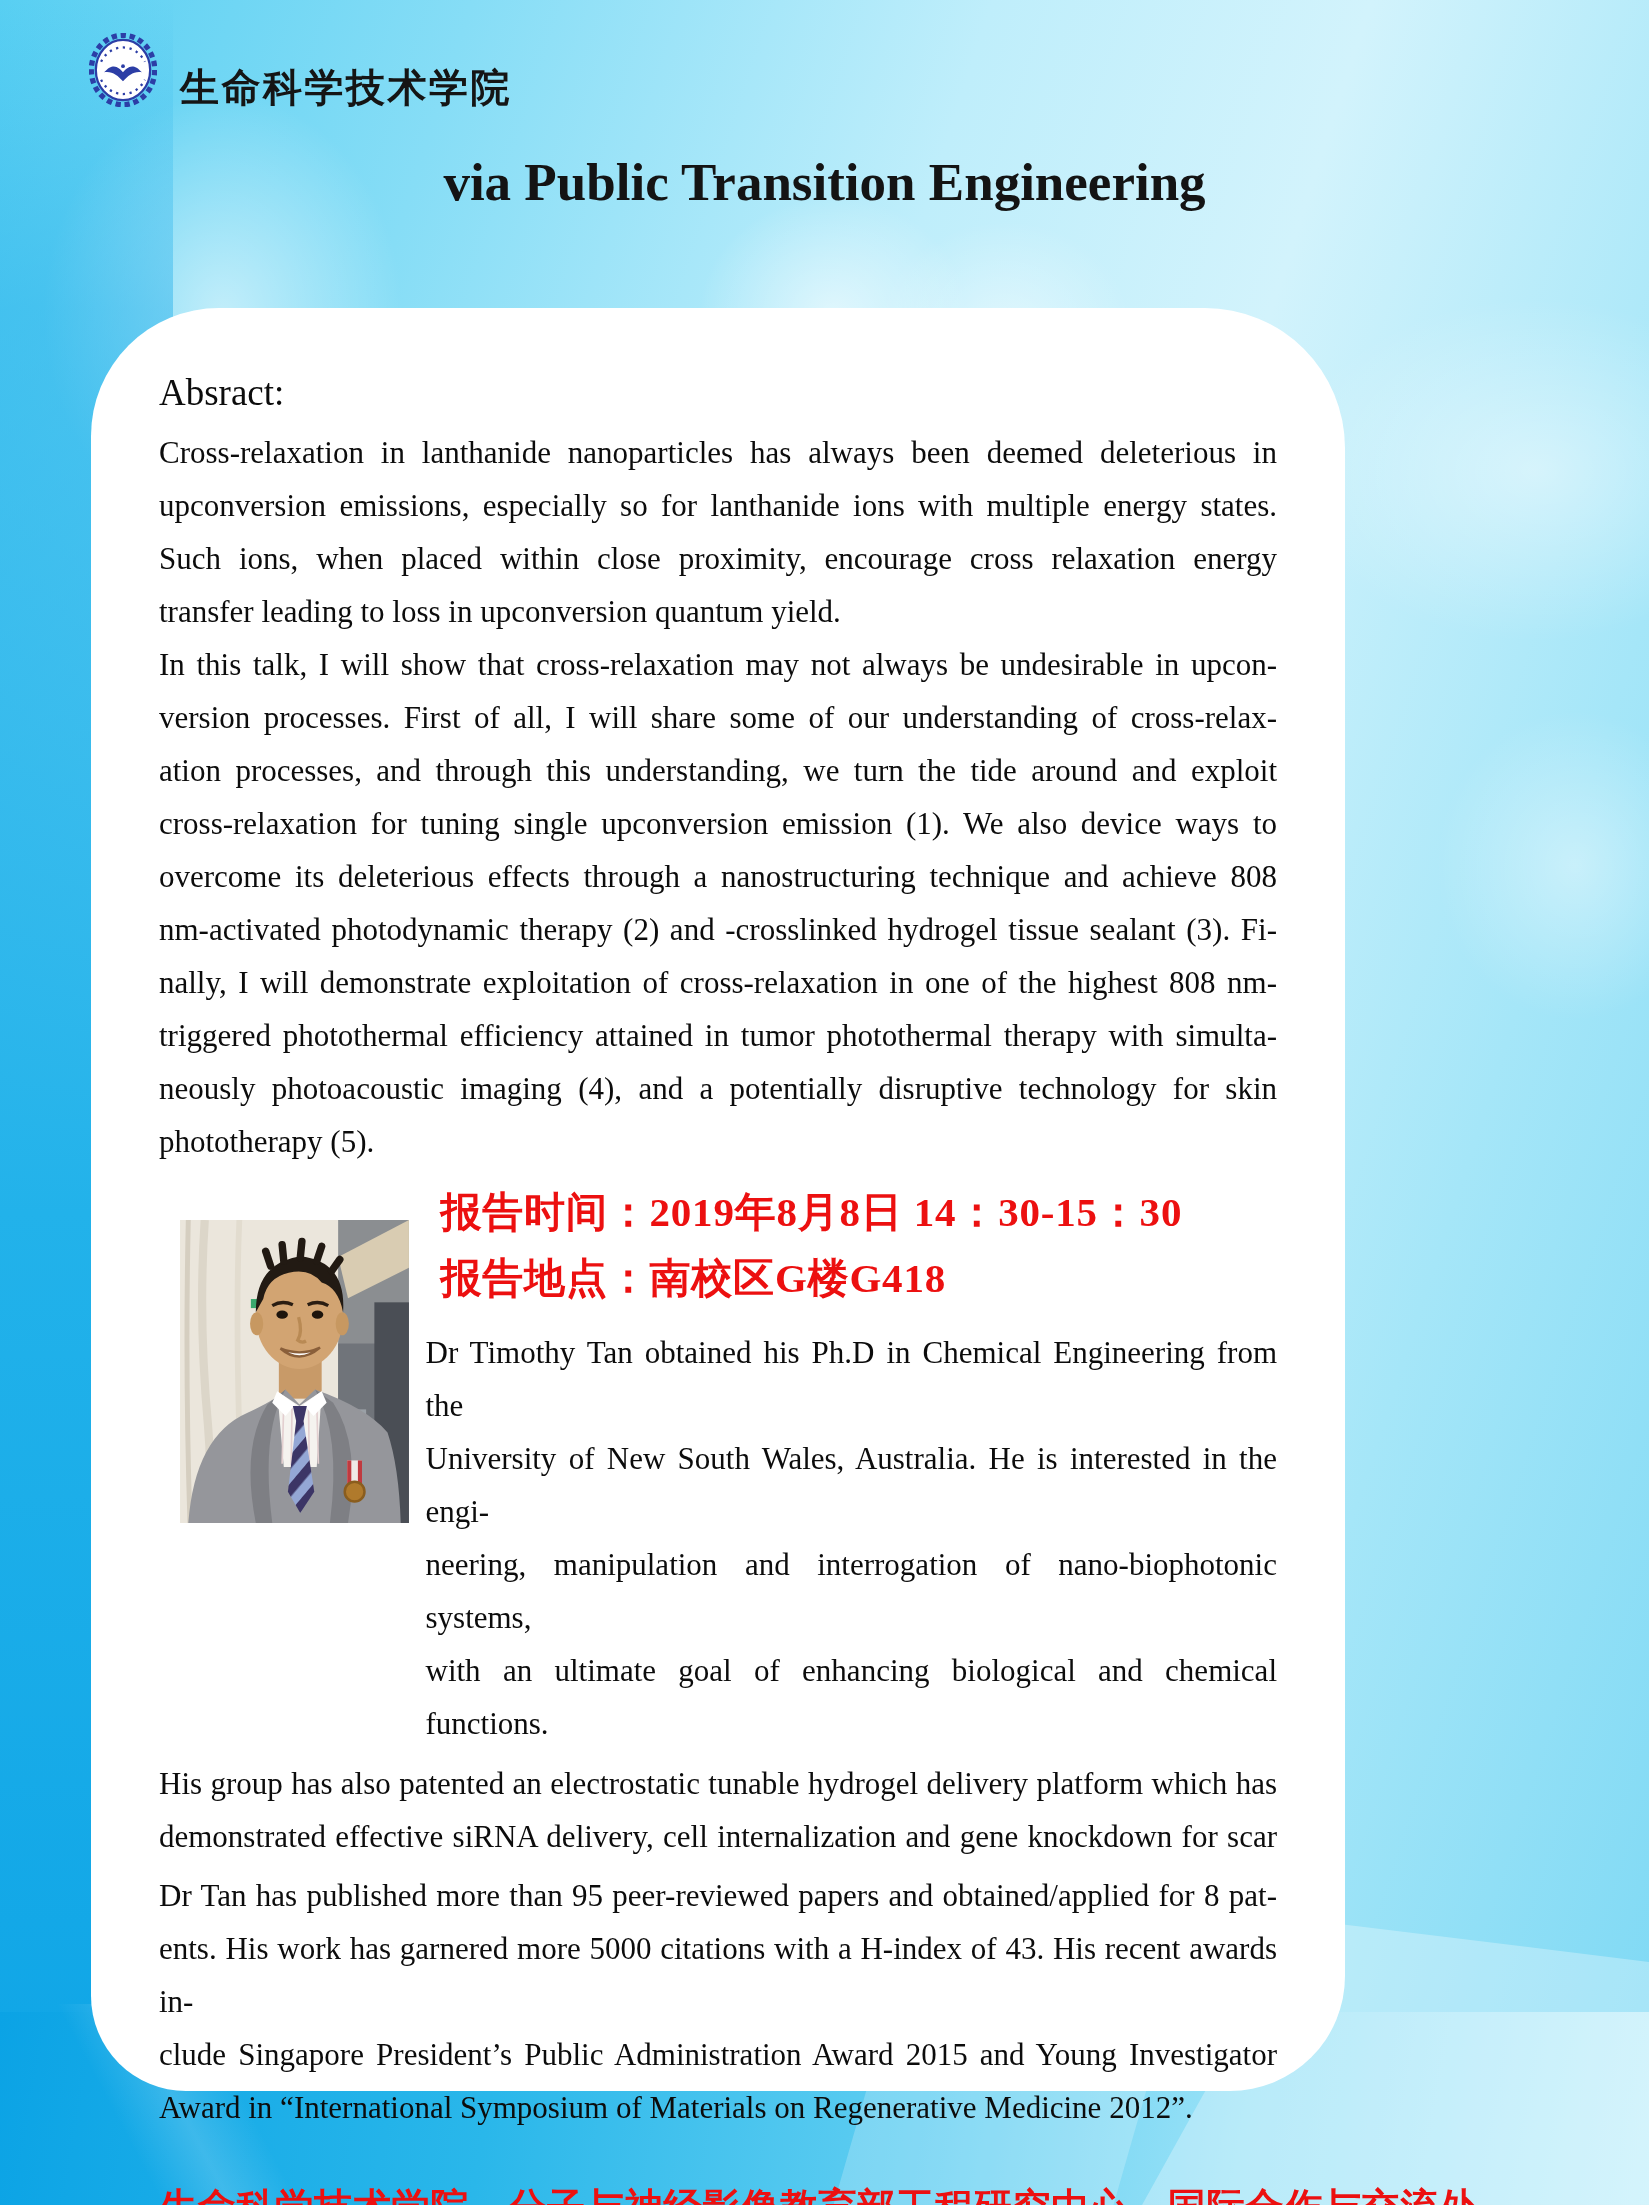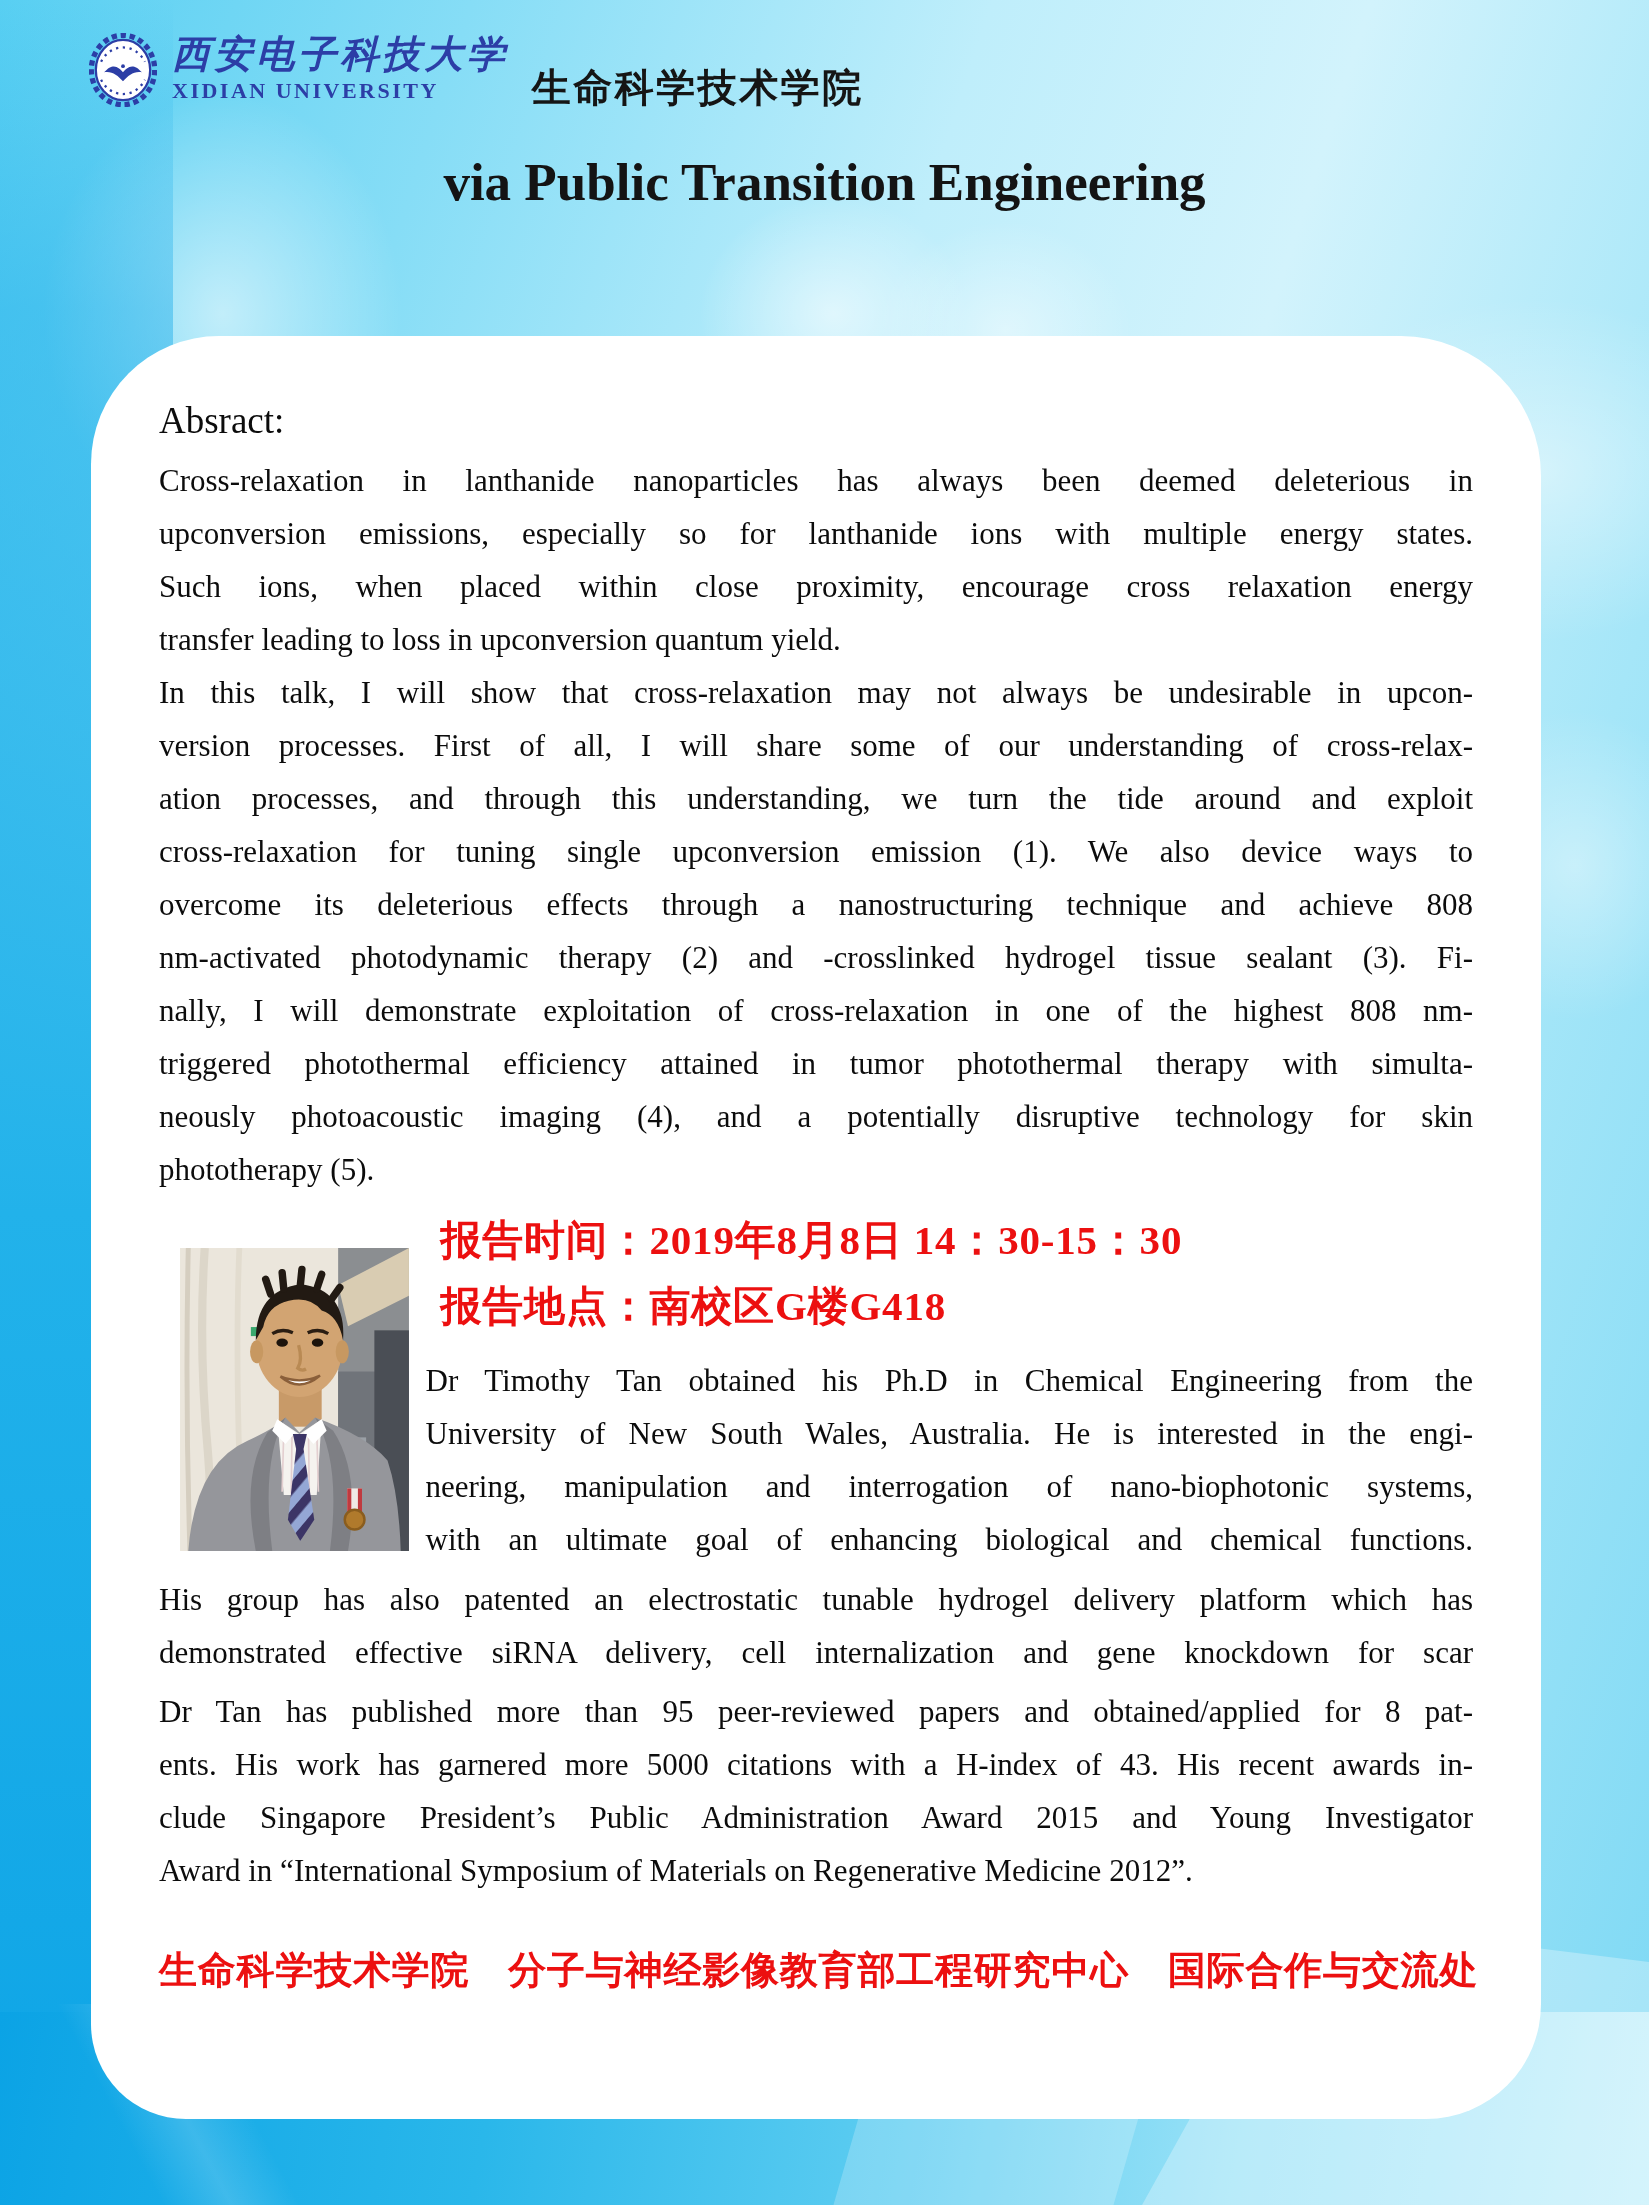--- a/index.html
+++ b/index.html
@@ -43,21 +43,21 @@
   .logo-en{font-size:22px;font-weight:700;color:var(--logo-blue);letter-spacing:2.5px;margin-top:1.6px;font-family:"Liberation Serif",serif;}
   .college{font-size:39px;font-weight:700;color:#151515;margin-left:23px;margin-top:28px;
     font-family:"Liberation Sans","DejaVu Sans",sans-serif;letter-spacing:2.5px;}
 
   
   .title{position:absolute;left:0;right:0;top:142px;z-index:3;text-align:center;
     color:var(--title-black);font-weight:700;font-size:53px;line-height:81px;}
 
   
   .card{
-    position:absolute;left:91px;top:336px;width:1450px;height:1783px;z-index:2;
+    position:absolute;left:91px;top:308px;width:1254px;height:1783px;z-index:2;
     background:var(--card-white);
     border-radius:128px 140px 115px 95px;
     box-sizing:border-box;
     padding:63px 68px 0 68px;
   }
   .abstract-label{font-size:37px;font-weight:400;color:#0c0c0c;margin-bottom:11.5px;}
   .tline{font-size:31px;line-height:53px;color:#0c0c0c;text-align:justify;text-align-last:justify;}
   .tline.endline{text-align-last:left;}
 
   .speaker-row{display:flex;margin-top:11.5px;margin-left:21px;}
@@ -86,24 +86,20 @@
 
 <div class="header">
   <svg class="seal" viewBox="0 0 90 98" aria-hidden="true">
     <ellipse cx="45" cy="49" rx="42" ry="46" fill="none" stroke="#2c3ea6" stroke-width="7" stroke-dasharray="7 5"></ellipse>
     <ellipse cx="45" cy="49" rx="36" ry="40" fill="#ffffff" stroke="#2c3ea6" stroke-width="3"></ellipse>
     <path d="M16,38 A33,36 0 0 1 74,38" fill="none" stroke="#2c3ea6" stroke-width="3" stroke-dasharray="3 6"></path>
     <path d="M16,62 A33,36 0 0 0 74,62" fill="none" stroke="#2c3ea6" stroke-width="3" stroke-dasharray="3 6"></path>
     <path d="M20,52 C32,38 40,46 45,52 C50,46 58,38 70,52 C60,50 52,56 45,64 C38,56 30,50 20,52 Z" fill="#2c3ea6"></path>
     <circle cx="45" cy="44" r="2.5" fill="#2c3ea6"></circle>
   </svg>
-  <div class="logo-text">
-    <div class="calli">西安电子科技大学</div>
-    <div class="logo-en">XIDIAN UNIVERSITY</div>
-  </div>
   <div class="college">生命科学技术学院</div>
 </div>
 
 <div class="title">
   <div>via Public Transition Engineering</div>
 </div>
 
 <div class="card">
 
   <div class="abstract-label">Absract:</div>

